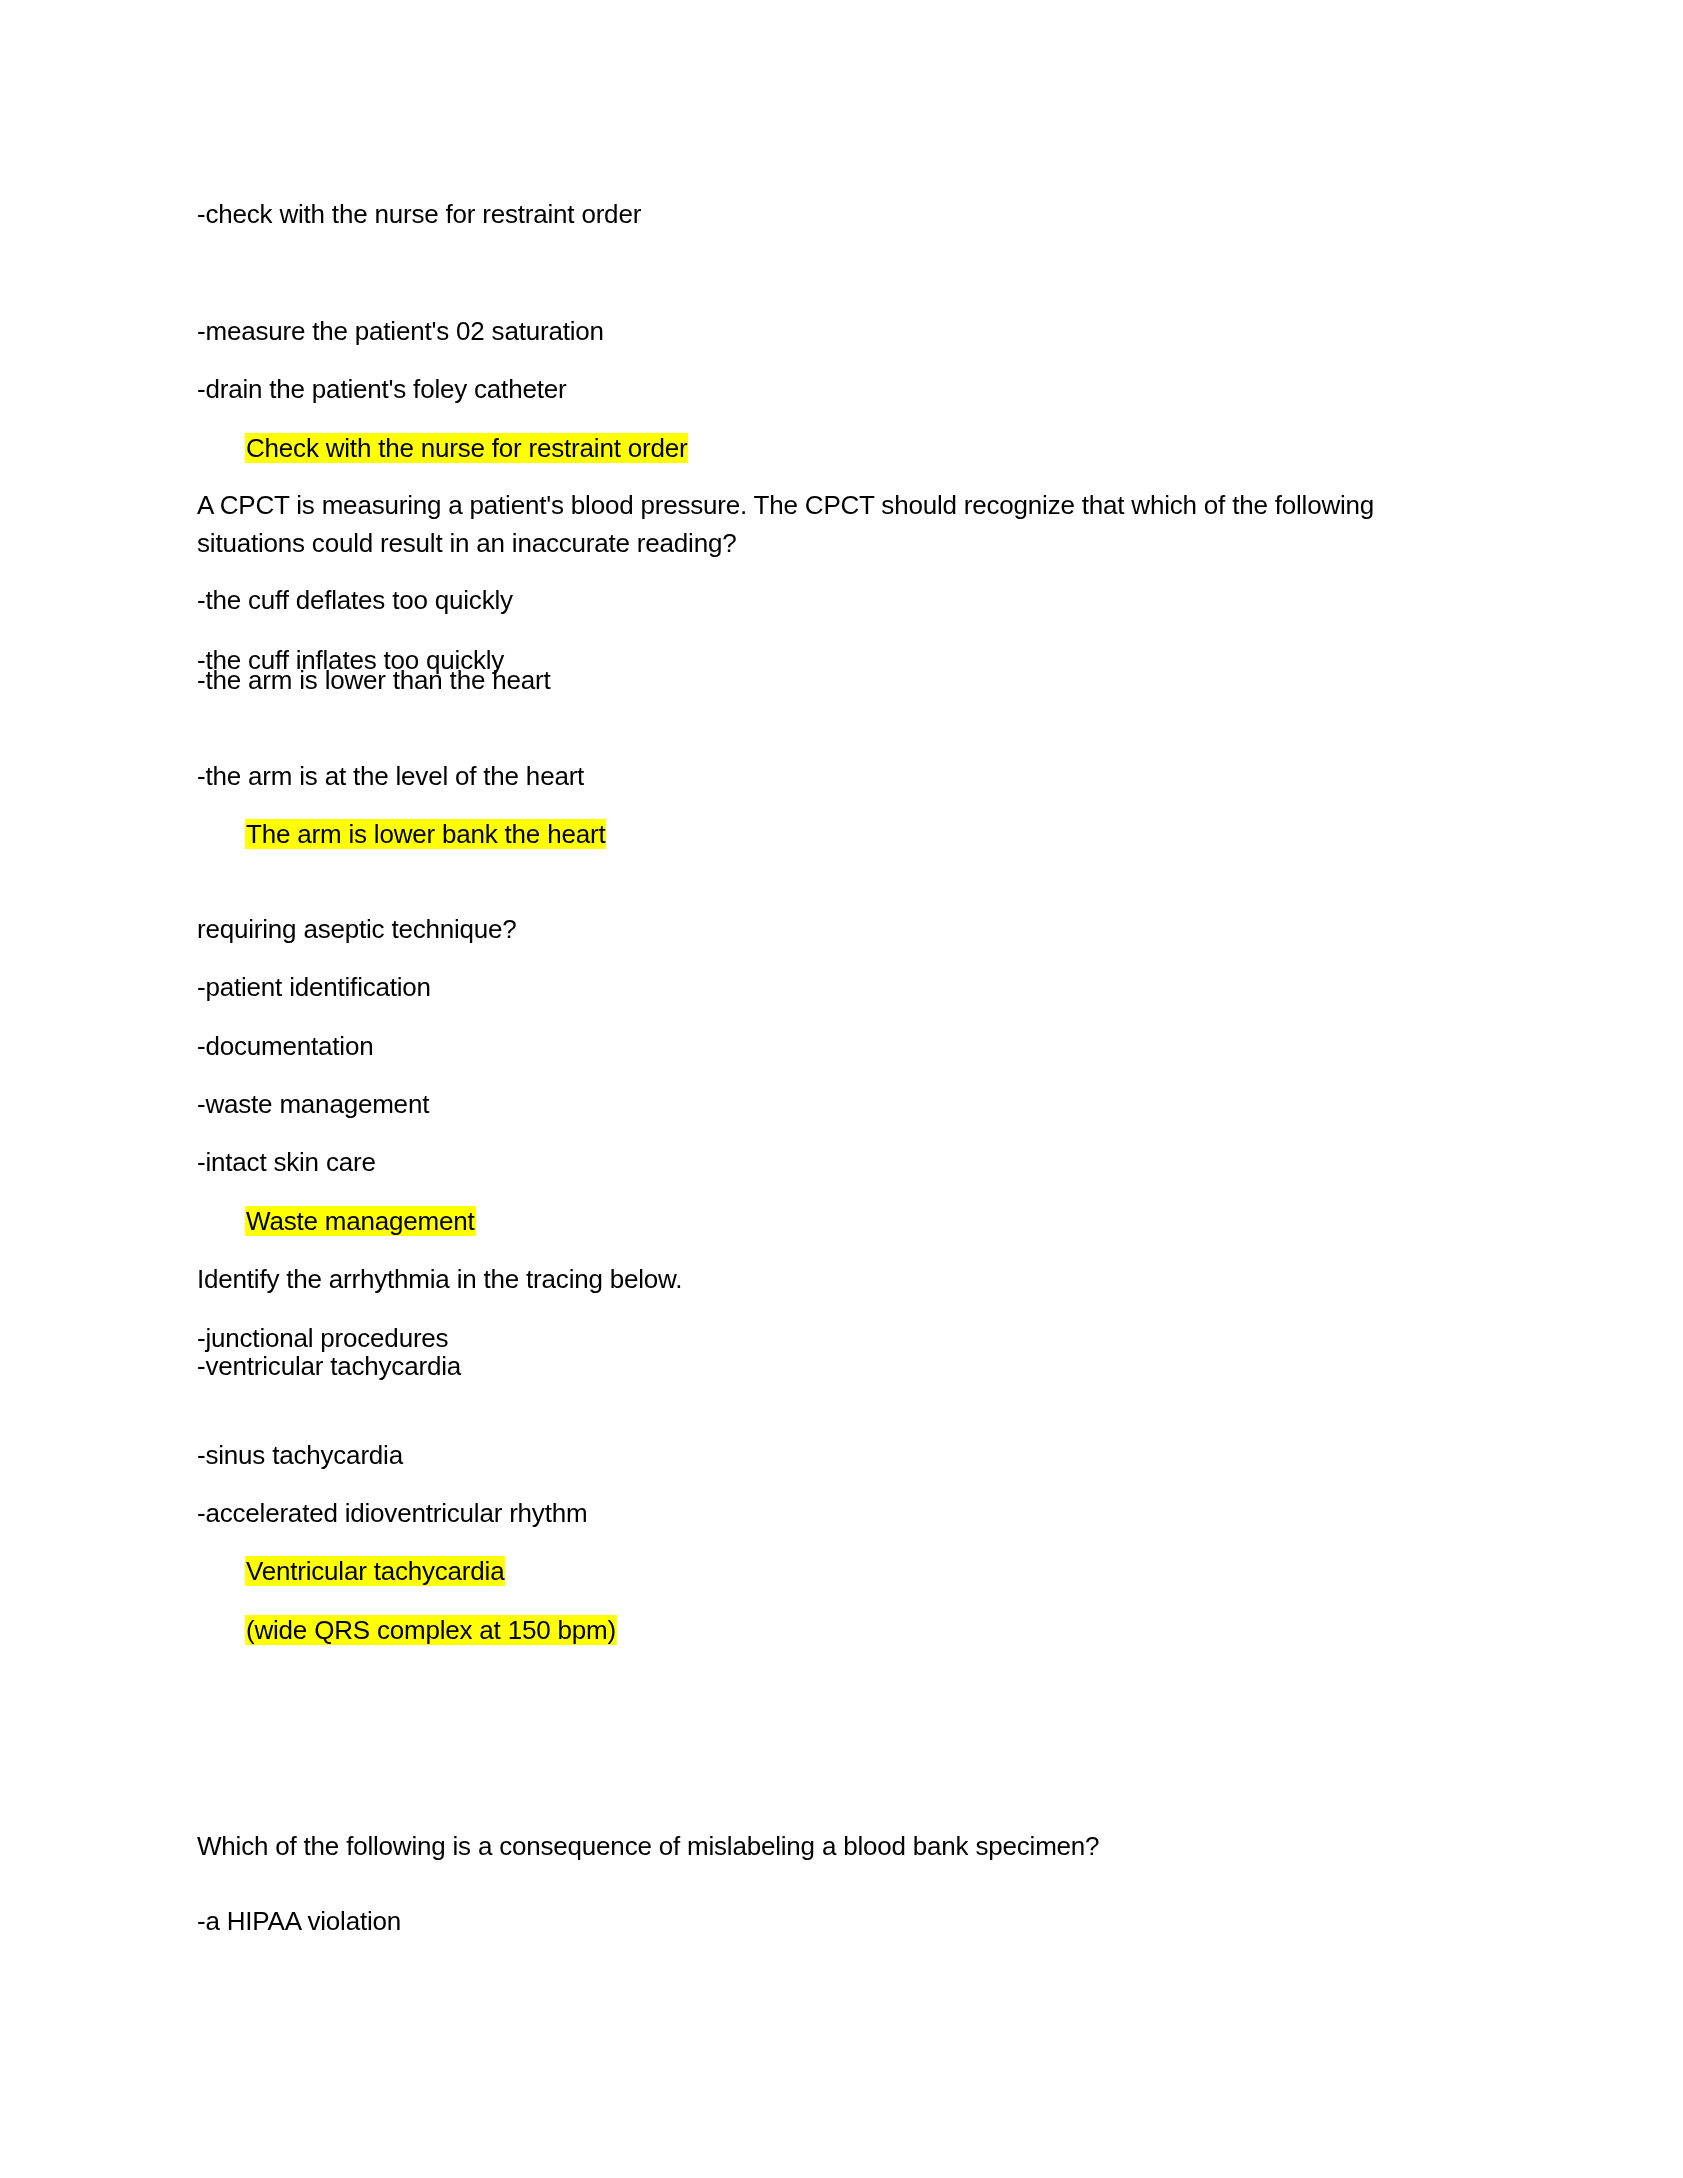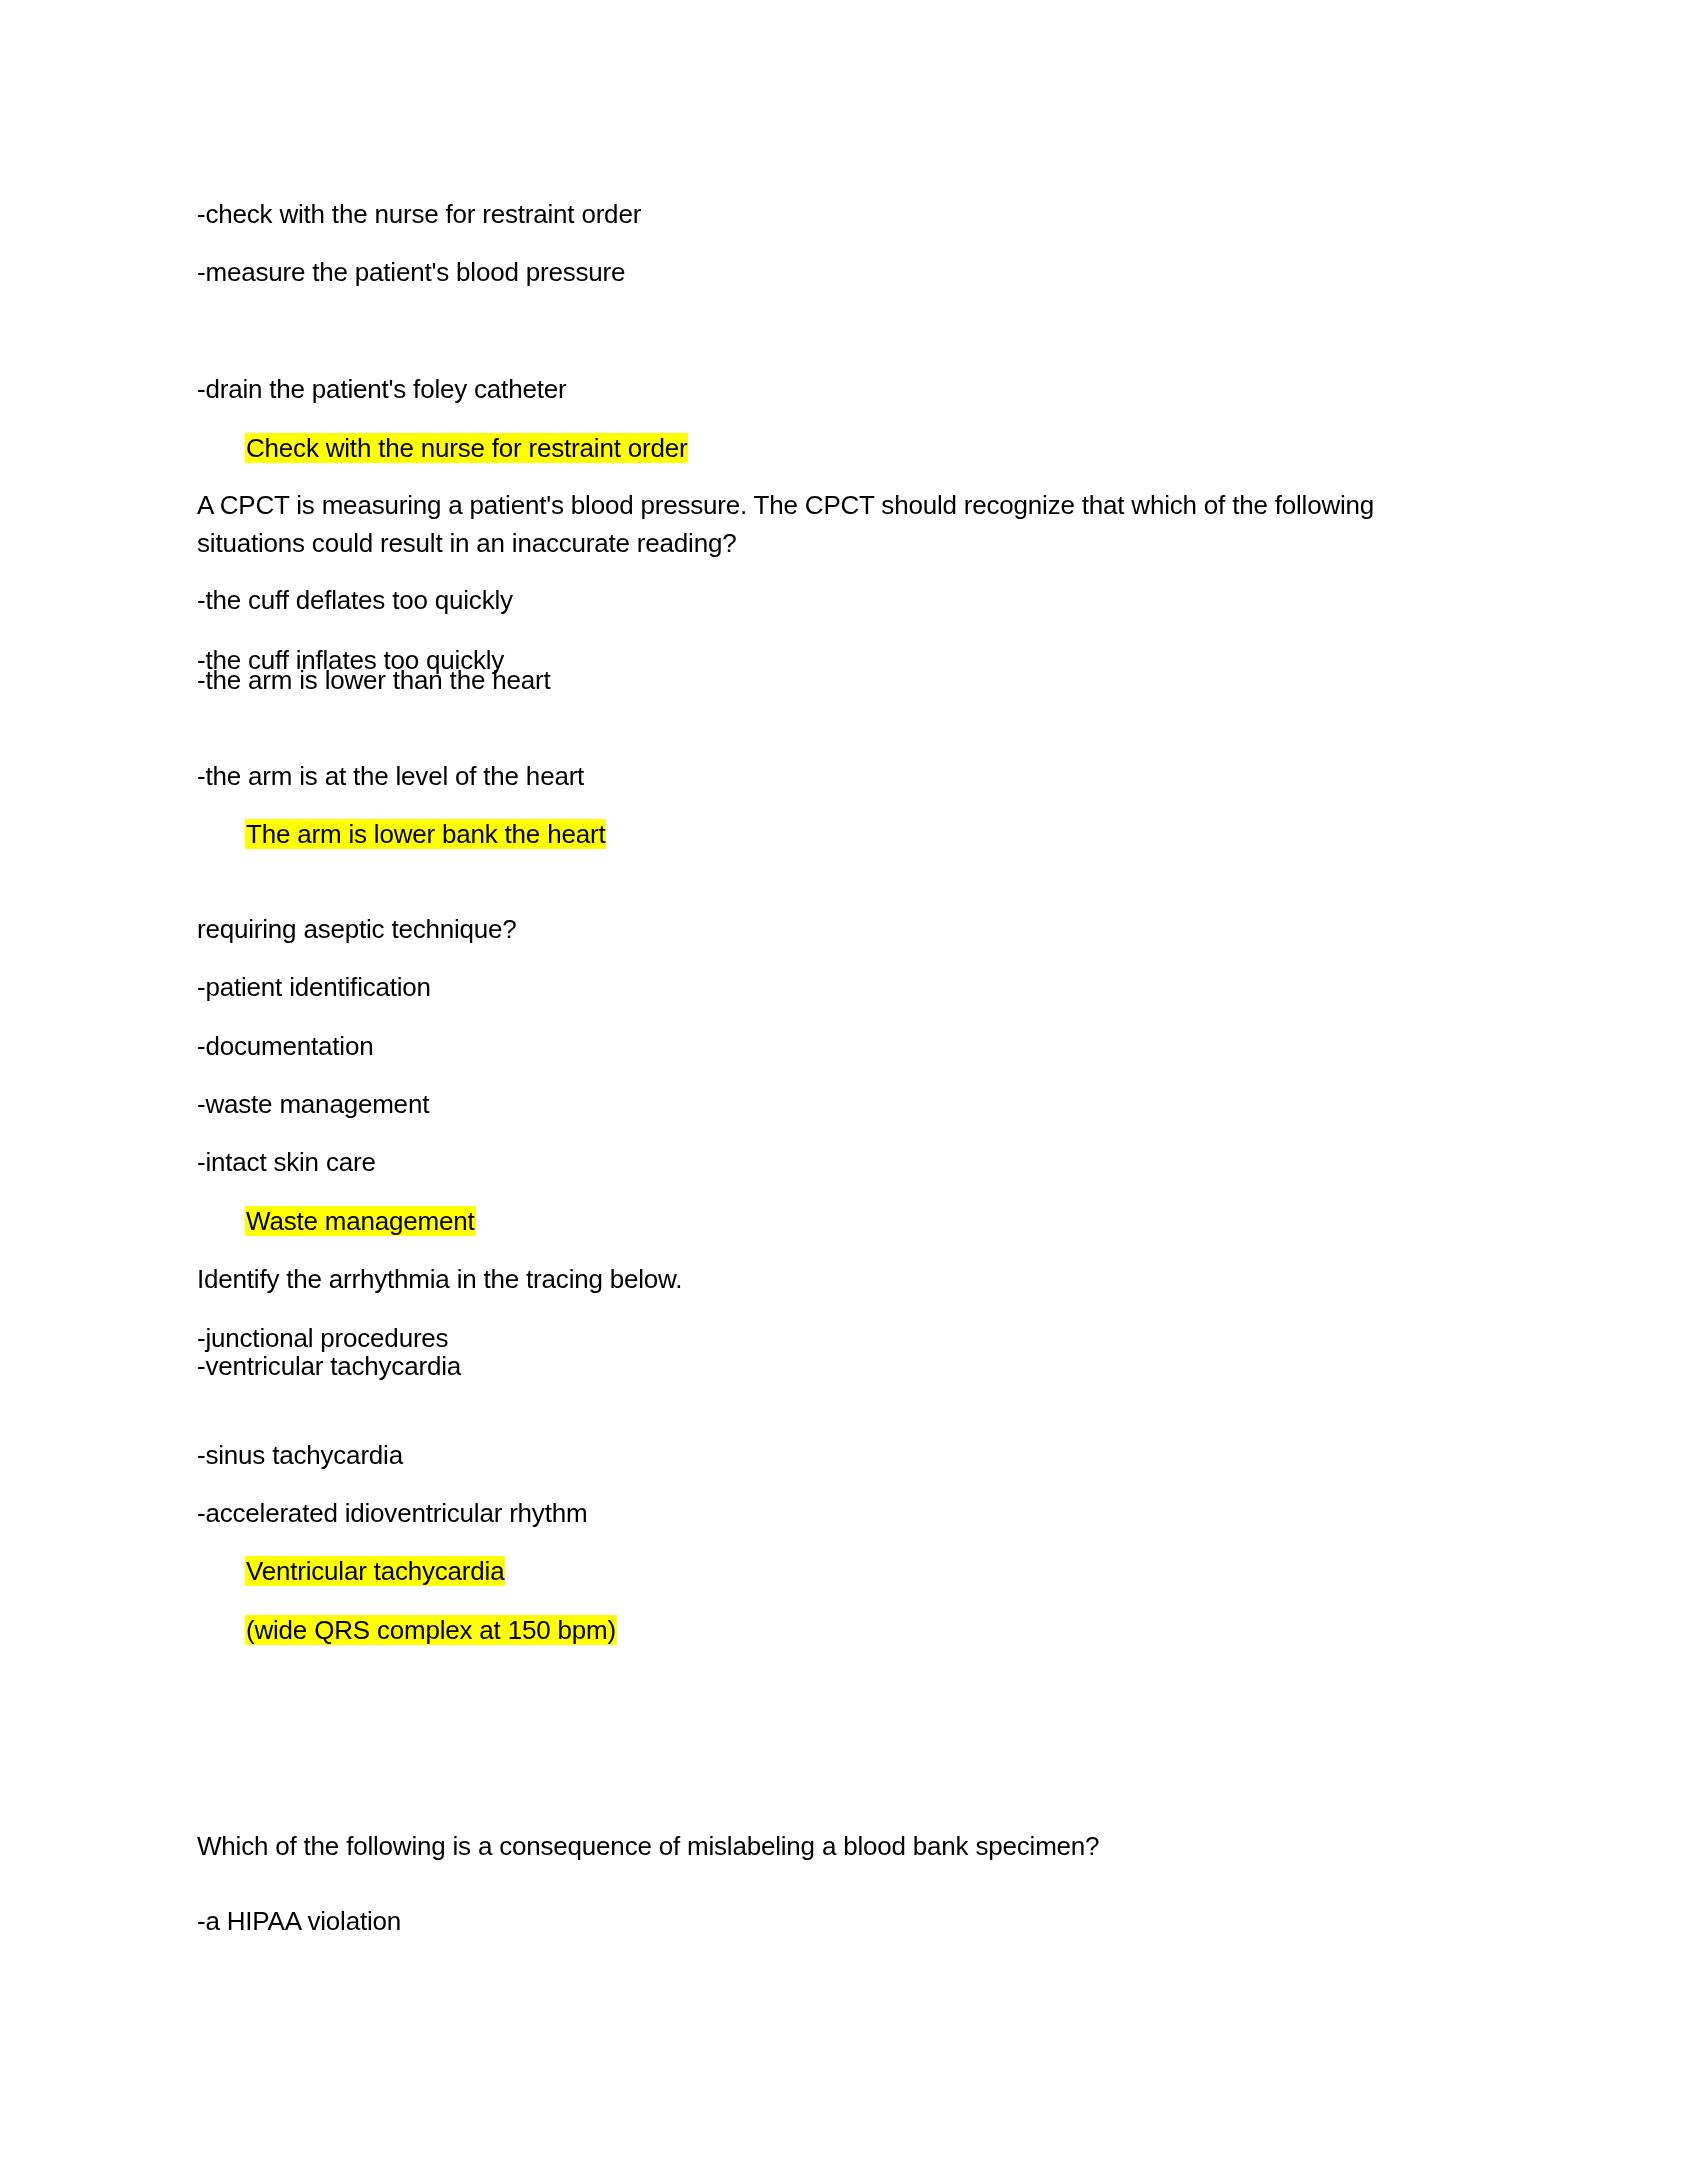--- a/index.html
+++ b/index.html
@@ -36,21 +36,21 @@
       padding: 0 1px;
       margin-left: 48px;
     }
   </style>
 </head>
 <body>
 
 <div class="page">
 
   <div class="line" style="top:196px">-check with the nurse for restraint order</div>
-  <div class="line" style="top:254px">-measure the patient's blood pressure</div>
+  <div class="line" style="top:313px">-measure the patient's 02 saturation</div>
   <div class="line" style="top:371px">-drain the patient's foley catheter</div>
   <div class="line" style="top:430px">
     <span class="hl">Check with the nurse for restraint order</span>
   </div>
 
   <div class="line" style="top:487px">A CPCT is measuring a patient's blood pressure. The CPCT should recognize that which of the following</div>
   <div class="line" style="top:525px">situations could result in an inaccurate reading?</div>
   <div class="line" style="top:582px">-the cuff deflates too quickly</div>
   <div class="line" style="top:642px">-the cuff inflates too quickly</div>
   <div class="line" style="top:662px">-the arm is lower than the heart</div>

